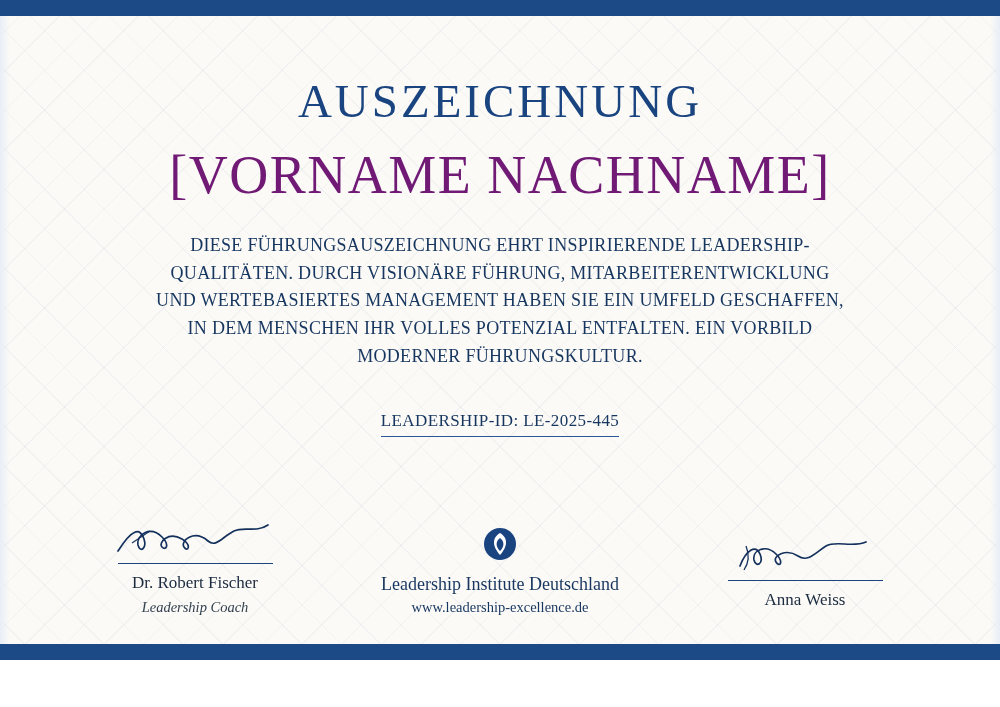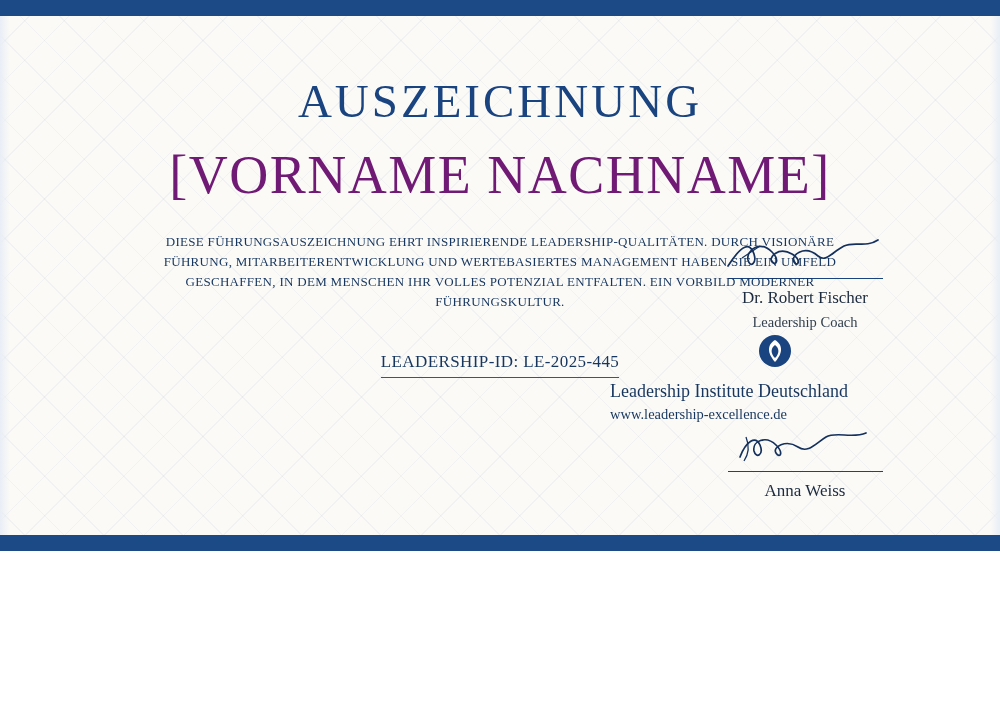--- a/index.html
+++ b/index.html
@@ -10,21 +10,21 @@
     width: 1000px;
     height: 707px;
     background: #ffffff;
     font-family: "Liberation Serif", serif;
     overflow: hidden;
   }
 
   .certificate {
     position: relative;
     width: 1000px;
-    height: 551px;
+    height: 660px;
     background: #fbfaf7;
     box-sizing: border-box;
     overflow: hidden;
   }
 
   
   .texture {
     position: absolute;
     inset: 0;
     background-image:
@@ -95,21 +95,21 @@
     font-size: 54px;
     letter-spacing: 1.5px;
     color: #701a75;
     text-align: center;
     line-height: 1.05;
   }
 
   .body-text {
     margin-top: 28px;
     width: 690px;
-    font-size: 13px;
+    font-size: 18px;
     line-height: 1.55;
     color: #16365f;
     text-align: center;
     text-transform: uppercase;
     letter-spacing: 0.3px;
   }
 
   .meta-row {
     margin-top: 40px;
     display: flex;
@@ -127,21 +127,20 @@
   }
 
   .signatures {
     position: absolute;
     left: 60px;
     right: 60px;
     bottom: 44px;
     display: flex;
     justify-content: space-between;
     align-items: flex-end;
-    flex-direction: column;
   }
   .sig-block {
     width: 270px;
     text-align: center;
   }
   .sig-mark {
     height: 44px;
     display: flex;
     align-items: flex-end;
     justify-content: center;
@@ -153,24 +152,26 @@
     margin: 4px auto 9px auto;
   }
   .sig-name {
     font-size: 17px;
     color: #1b2a3e;
     margin-bottom: 6px;
   }
   .sig-role {
     font-size: 14.5px;
     color: #33404f;
+    font-style: italic;
   }
 
   .center-block {
     width: 330px;
+    text-align: center;
   }
   .org-emblem {
     display: flex;
     justify-content: center;
     margin-bottom: 10px;
   }
   .org-name {
     font-size: 18px;
     color: #16365f;
     margin-bottom: 4px;

